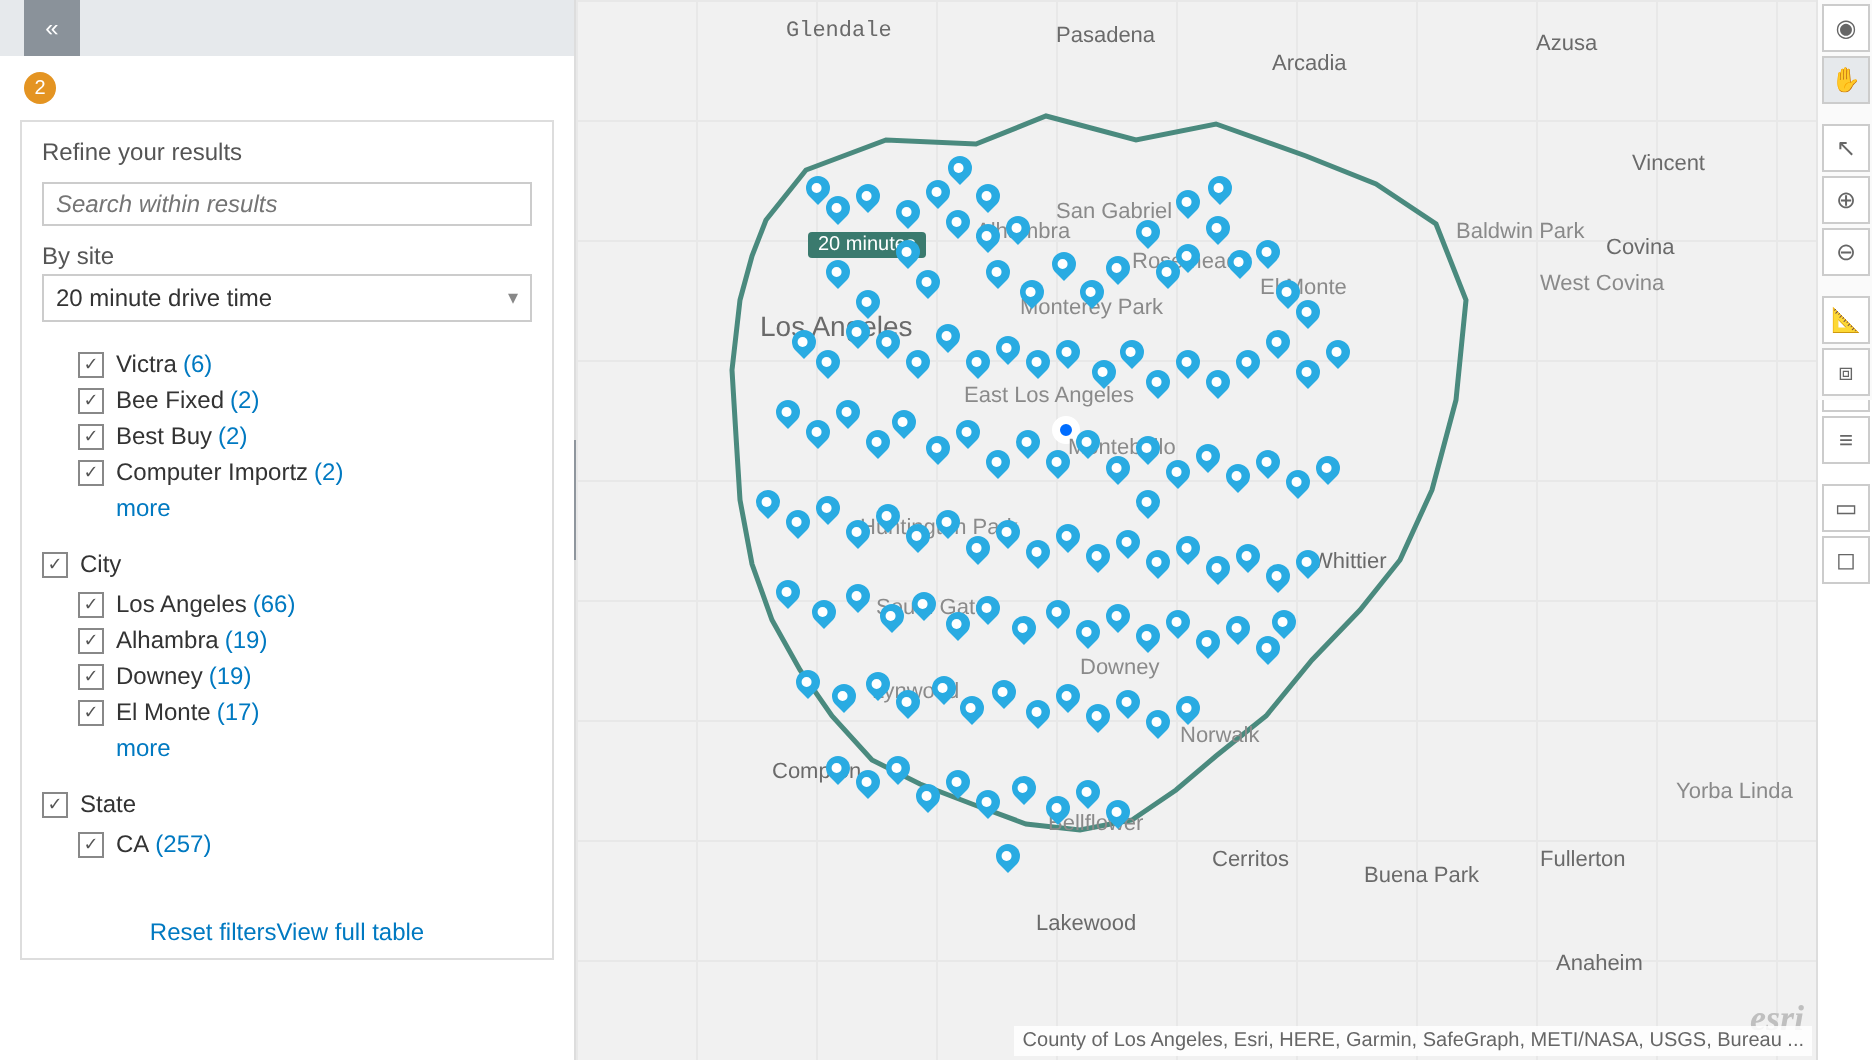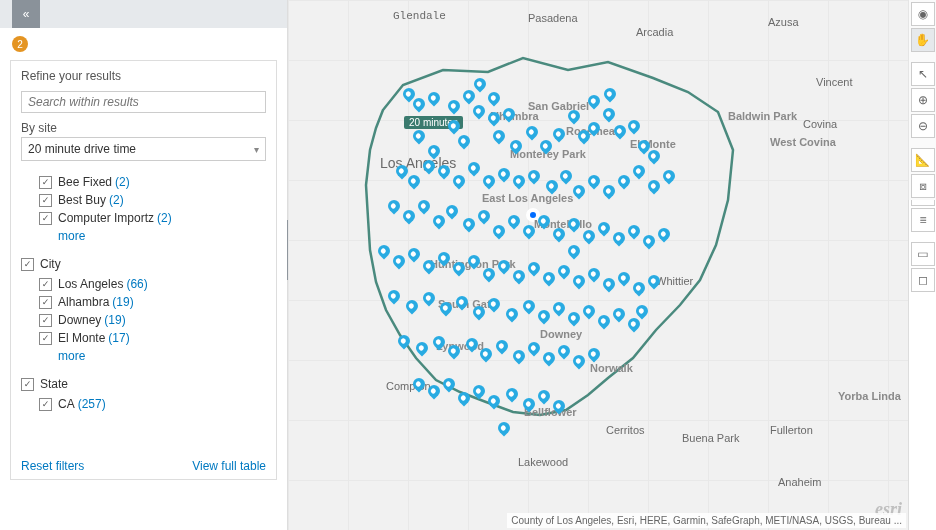--- a/index.html
+++ b/index.html
@@ -91,21 +91,21 @@
     width: 13px; height: 13px; border: 1px solid #888;
     background: #fff; margin-right: 6px; display: inline-flex;
     align-items: center; justify-content: center; font-size: 10px; color: #555;
     cursor: pointer;
   }
   .chk.checked::after { content: "✓"; font-size: 9px; line-height: 1; }
   .item-label { color: #333; }
   .item-count { color: #0079c1; margin-left: 3px; }
   .more-link { color: #0079c1; cursor: pointer; padding: 2px 0; }
   .refine-footer {
-    display: flex; justify-content: space-between;
+    display: flex; justify-content: center;
     padding: 6px 10px; font-size: 12px;
   }
   .link-blue { color: #0079c1; cursor: pointer; }
   .bottom-bar {
     display: flex; align-items: center; gap: 8px;
     padding: 6px 10px 10px 10px;
   }
   .btn {
     height: 26px; padding: 0 14px; font-size: 12px; cursor: pointer;
     display: inline-flex; align-items: center; justify-content: center;
@@ -131,21 +131,21 @@
   .map-area {
     flex: 1; position: relative; background: #f1f1f1;
     background-image:
       linear-gradient(#e8e8e8 1px, transparent 1px),
       linear-gradient(90deg, #e8e8e8 1px, transparent 1px);
     background-size: 60px 60px;
     overflow: hidden;
   }
   .city-lbl {
     position: absolute; color: #8a8a8a; font-size: 11px;
-    white-space: nowrap; pointer-events: none; font-weight: bold;
+    white-space: nowrap; pointer-events: none;
   }
   .city-lbl.dark { color: #6a6a6a; font-weight: 500; }
   .city-lbl.big { font-size: 14px; color: #6a6a6a; }
   .drive-badge {
     position: absolute; background: #3a7a6e; color: #fff;
     font-size: 10px; padding: 1px 5px; border-radius: 2px;
   }
   svg.boundary { position: absolute; left: 0; top: 0; pointer-events: none; }
   .pin {
     position: absolute; width: 12px; height: 12px;
@@ -215,20 +215,25 @@
       <div class="refine-body" id="refine-body">
         <input class="kw-input" placeholder="Search within results" style="">
         <span class="lbl" style="margin-top:8px;">By site</span>
         <div class="site-select">
           <span>20 minute drive time</span>
           <span class="caret">▾</span>
         </div>
         <div id="facets">
             <div class="facet-group">
               <div class="facet-items">
+                <div class="facet-item">
+                  <span class="chk checked"></span>
+                  <span class="item-label">Victra</span>
+                  <span class="item-count">(6)</span>
+                </div>
                 <div class="facet-item">
                   <span class="chk checked"></span>
                   <span class="item-label">Bee Fixed</span>
                   <span class="item-count">(2)</span>
                 </div>
                 <div class="facet-item">
                   <span class="chk checked"></span>
                   <span class="item-label">Best Buy</span>
                   <span class="item-count">(2)</span>
                 </div>

